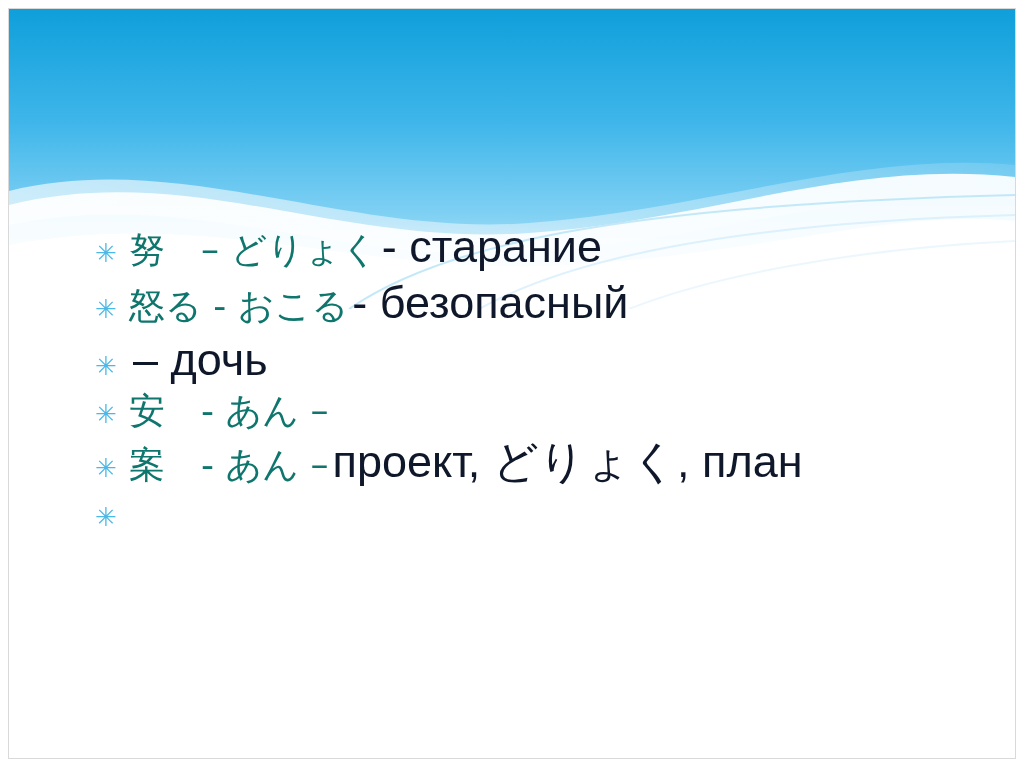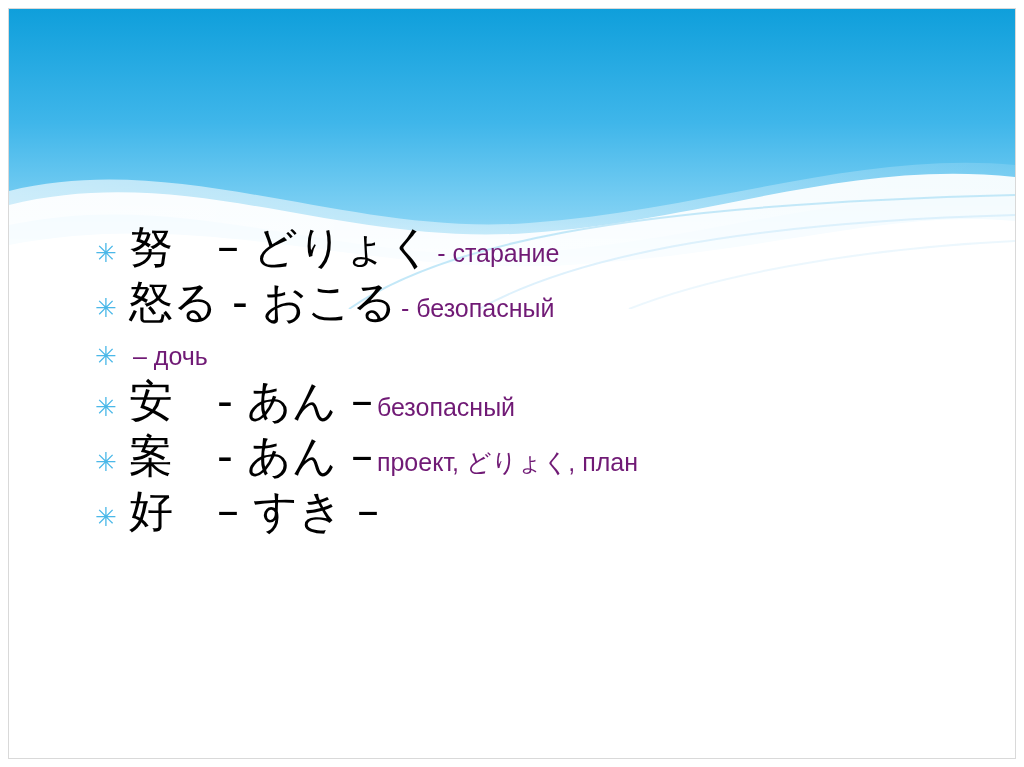--- a/index.html
+++ b/index.html
@@ -55,30 +55,30 @@
   }
   .bullet {
     color: #4bb8e8;
     font-size: 26px;
     line-height: 1;
     width: 34px;
     flex: 0 0 34px;
     padding-top: 10px;
   }
   .jp {
-    color: #000000;
-    font-size: 44px;
+    color: #0f766e;
+    font-size: 36px;
     line-height: 1.12;
     font-family: "DejaVu Sans", "Liberation Sans", sans-serif;
     font-weight: 400;
     letter-spacing: 0px;
   }
   .ru {
-    color: #701a75;
-    font-size: 25px;
+    color: #0f172a;
+    font-size: 45px;
     line-height: 1.12;
     font-family: "Liberation Sans", sans-serif;
     padding-left: 4px;
   }
 </style>
 </head>
 <body>
 
 <div class="slide">
   <div class="slide-frame"></div>
@@ -128,28 +128,26 @@
     </div>
 
     <div class="line">
       <span class="bullet">✳</span>
       <span class="ru">– дочь</span>
     </div>
 
     <div class="line">
       <span class="bullet">✳</span>
       <span class="jp">安　- あん –</span>
-      <span class="ru">безопасный</span>
     </div>
 
     <div class="line">
       <span class="bullet">✳</span>
       <span class="jp">案　- あん –</span>
       <span class="ru">проект, どりょく, план</span>
     </div>
 
     <div class="line">
       <span class="bullet">✳</span>
-      <span class="jp">好　– すき –</span>
     </div>
 
   </div>
 </div>
 
 </body></html>

